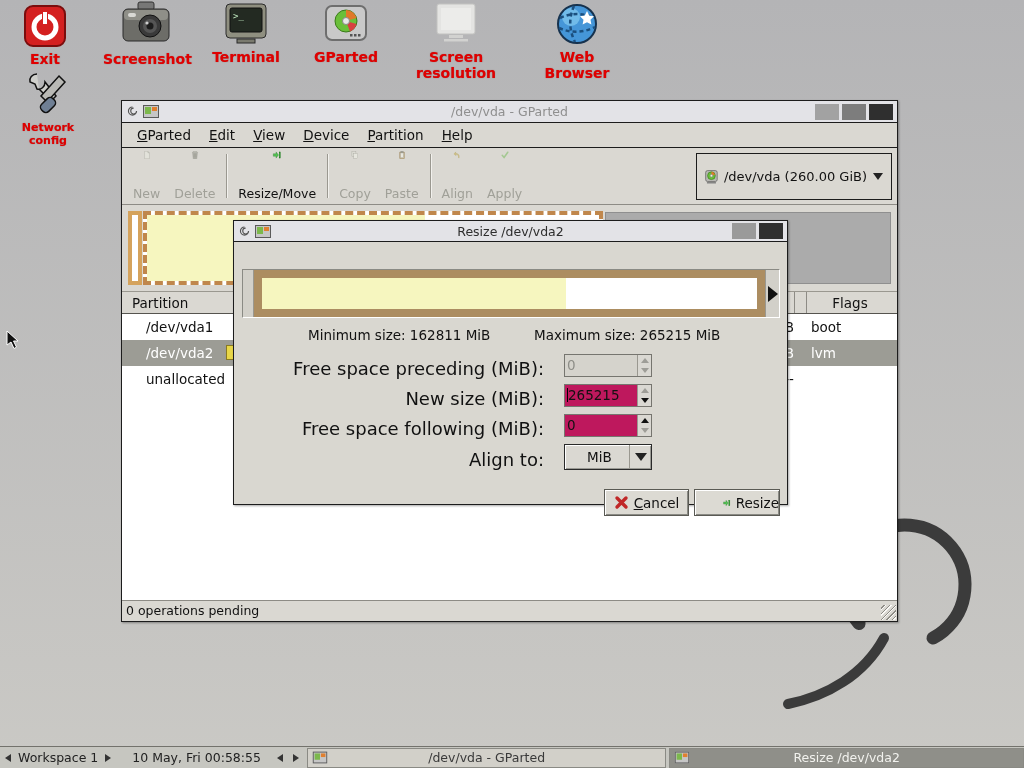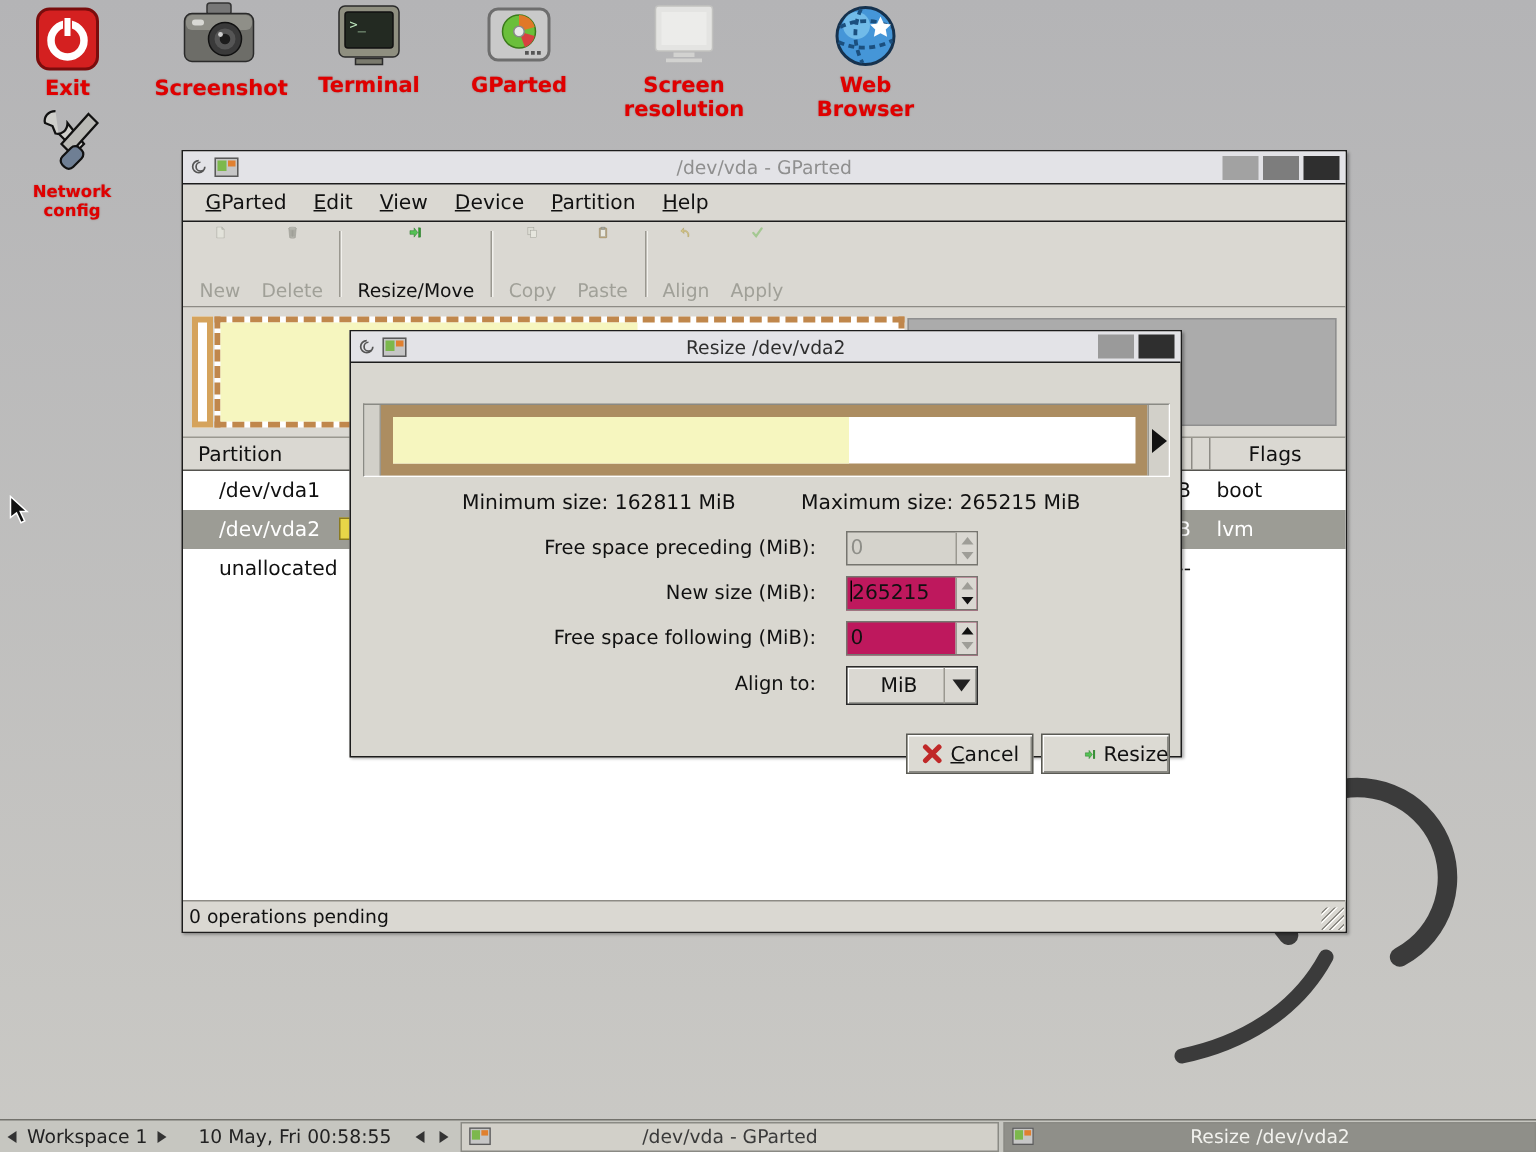--- a/index.html
+++ b/index.html
@@ -99,21 +99,21 @@
   .rw-handle.left { border-right:1px solid #9a9890; }
   .rw-handle.right { border-left:1px solid #9a9890; width:14px; display:flex;
                      align-items:center; justify-content:center; }
   .rw-frame { flex:1; background:#ac8d61; padding:8px; }
   .rw-inner { width:100%; height:100%; background:#fff; position:relative; }
   .rw-used { position:absolute; left:0; top:0; bottom:0; width:61.5%; background:#f6f6bf; }
   .tri-right { width:0; height:0; border-top:8px solid transparent;
                border-bottom:8px solid transparent; border-left:10px solid #111; }
 
   .dlg-static { position:absolute; font-size:13.5px; color:#111; }
-  .dlg-label { position:absolute; left:0; right:243px; text-align:right; font-size:13px; color:#111; }
+  .dlg-label { position:absolute; left:0; right:243px; text-align:right; font-size:18px; color:#111; }
 
   .spin { position:absolute; left:330px; width:88px; height:23px; display:flex;
           border:1px solid #76756f; background:#be185d; }
   .spin .sval { flex:1; font-size:13.5px; line-height:21px; padding-left:2px; color:#111;
                 overflow:hidden; white-space:nowrap; }
   .spin.disabled { background:#d5d3cc; }
   .spin.disabled .sval { color:#8e8e88; }
   .spin-btns { width:14px; border-left:1px solid #9a9890; background:#dad8d2;
                display:flex; flex-direction:column; }
   .sb { flex:1; display:flex; align-items:center; justify-content:center; }
@@ -324,20 +324,31 @@
       </svg>
       <span class="tlbl">Align</span>
     </div>
     <div class="tool disabled">
       <svg width="24" height="26" viewBox="0 0 24 26">
         <path d="M3 14 L9 21 L21 4" fill="none" stroke="#a4c892" stroke-width="5" stroke-linecap="round"></path>
       </svg>
       <span class="tlbl">Apply</span>
     </div>
 
+    <div class="device-combo">
+      <svg width="20" height="22" viewBox="0 0 20 22">
+        <rect x="1" y="1" width="18" height="17" rx="3" fill="#b8b8b4" stroke="#555"></rect>
+        <circle cx="10" cy="9" r="6" fill="#6abf3a" stroke="#3a7a1a"></circle>
+        <path d="M10 9 L10 3 A6 6 0 0 1 15.5 7.5 Z" fill="#e07828"></path>
+        <circle cx="10" cy="9" r="2" fill="#eee" stroke="#888"></circle>
+        <rect x="3" y="19" width="14" height="2" fill="#777"></rect>
+      </svg>
+      <span class="dtext">/dev/vda  (260.00 GiB)</span>
+      <span class="arrow-down" style="margin-left:auto;"></span>
+    </div>
   </div>
 
   <div class="part-panel">
     <div class="pbar">
       <div class="seg-vda1"></div>
       <div class="seg-vda2">
           <div class="used"></div>
         </div>
       <div class="seg-free"></div>
     </div>

